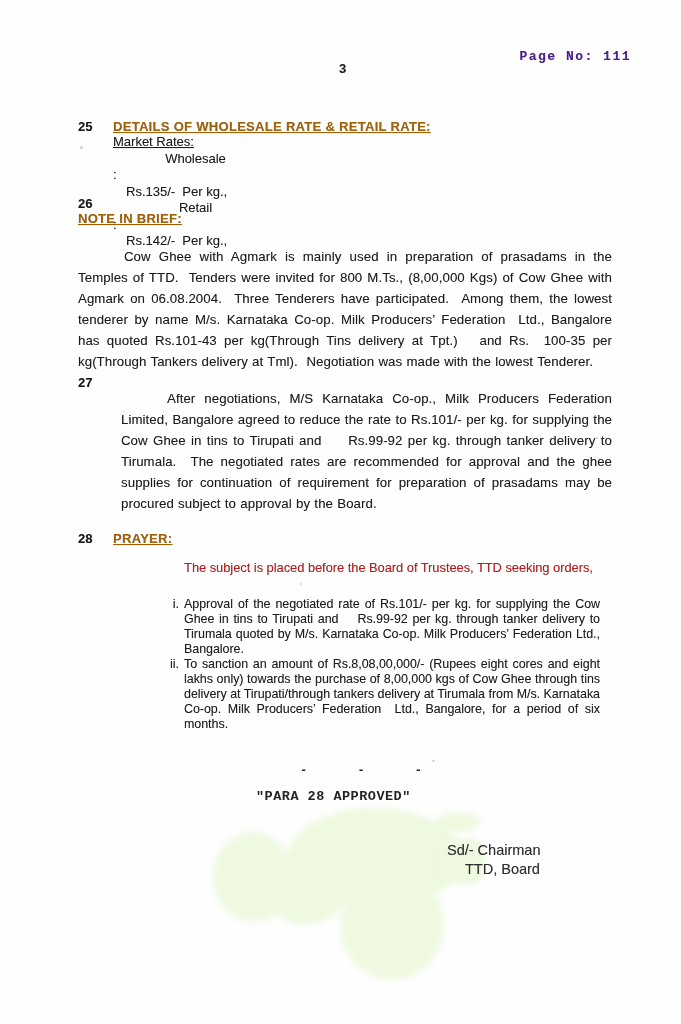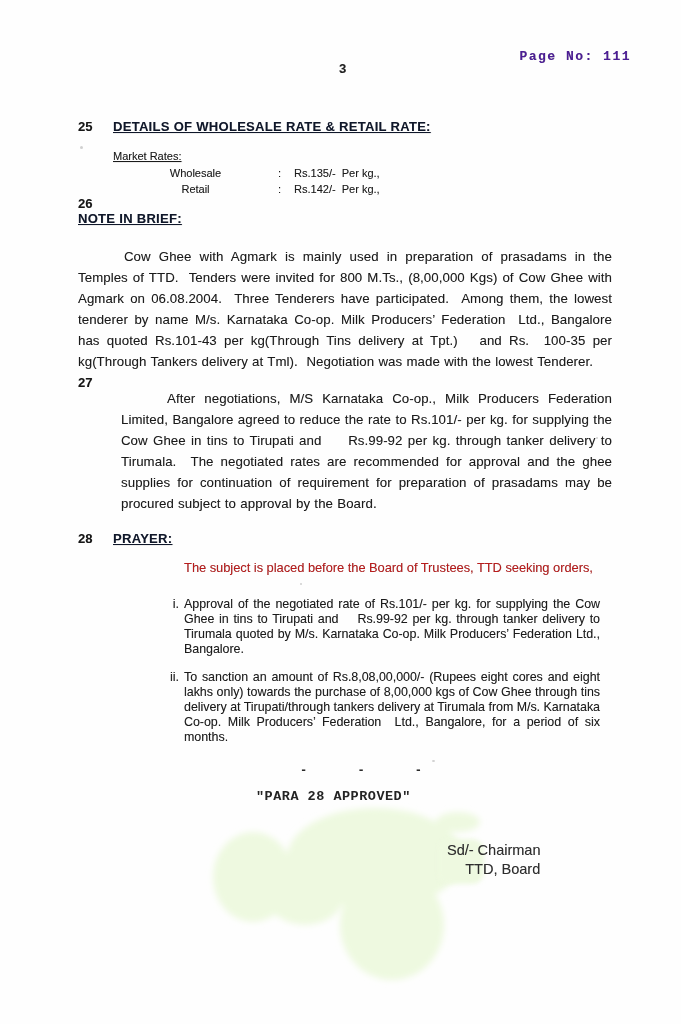--- a/index.html
+++ b/index.html
@@ -23,66 +23,66 @@
   .center-num {
     position: absolute; top: 61px; left: 339px;
     font-size: 13px; color: #222; font-weight: 600;
   }
 
   
   .sec { position: absolute; left: 78px; width: 534px; display: flex; z-index: 1; }
   .sec-num { flex: none; width: 35px; font-size: 13px; font-weight: bold; color: #161616; }
   .sec-content { flex: 1; min-width: 0; }
   .sec-heading {
-    font-size: 13px; font-weight: bold; color: #0f172a;
+    font-size: 13px; font-weight: bold; color: #a16207;
     text-decoration: underline; letter-spacing: 0.3px; line-height: 15px;
   }
   #sec25 { top: 119px; }
   #sec26 { top: 196px; flex-direction: column; }
   #sec27 { top: 375px; }
   #sec28 { top: 531px; }
 
   
-  .market { margin-top: 14px; font-size: 11px; line-height: 16.5px; color: #1b1b1b; }
+  .market { font-size: 13px; line-height: 16.5px; color: #1b1b1b; }
   .market-title { text-decoration: underline; }
-  .rate-row { display: flex; }
+  .rate-row { display: flex; flex-direction: column; }
   .rate-label { width: 165px; text-align: center; }
   .rate-colon { flex: none; }
   .rate-value { margin-left: 13px; white-space: pre; }
 
   
   .para {
     margin-top: 20px; font-size: 13.2px; line-height: 21px;
     text-align: justify; text-indent: 46px; letter-spacing: 0.1px;
     word-spacing: 0.5px; color: #1b1b1b;
   }
   #sec27 .para { margin-top: 13px; margin-left: 8px; }
 
   
   .prayer-intro { margin-top: 14px; margin-left: 52px; font-size: 12.8px; color: #b91c1c; text-align: center; }
   .pr-item { display: flex; margin-left: 50px; width: 437px; font-size: 12.4px; line-height: 15px; color: #1b1b1b; }
   .pr-item.first { margin-top: 22px; }
-  .pr-item.second { margin-top: 13px; }
+  .pr-item.second { }
   .pr-marker { flex: none; width: 16px; text-align: right; padding-right: 5px; }
   .pr-text { flex: 1; min-width: 0; text-align: justify; }
 
   
   .stamp-dashes {
     position: absolute; left: 300px; top: 764px; z-index: 1;
     font-family: "Liberation Mono", "DejaVu Sans Mono", monospace;
     font-size: 12px; font-weight: bold; color: #2a2a2a; letter-spacing: 1px;
   }
   .stamp-text {
     position: absolute; left: 256px; top: 789px; z-index: 1;
     font-family: "Liberation Mono", "DejaVu Sans Mono", monospace;
     font-size: 13.5px; font-weight: bold; letter-spacing: 0.5px; color: #242424;
   }
 
   
-  .signature { position: absolute; left: 447px; top: 841px; z-index: 2; font-size: 14.5px; line-height: 19px; color: #2e2e2e; text-align: center; }
+  .signature { position: absolute; left: 447px; top: 841px; z-index: 2; font-size: 14.5px; line-height: 19px; color: #2e2e2e; }
   .sig-line2 { padding-left: 18px; }
 
   
   .blob-svg { position: absolute; left: 170px; top: 786px; z-index: 0; }
   .sig-patch {
     position: absolute; left: 438px; top: 839px; width: 46px; height: 45px;
     background: #eef9e0; border-radius: 12px; filter: blur(2px); z-index: 0;
   }
 
   

